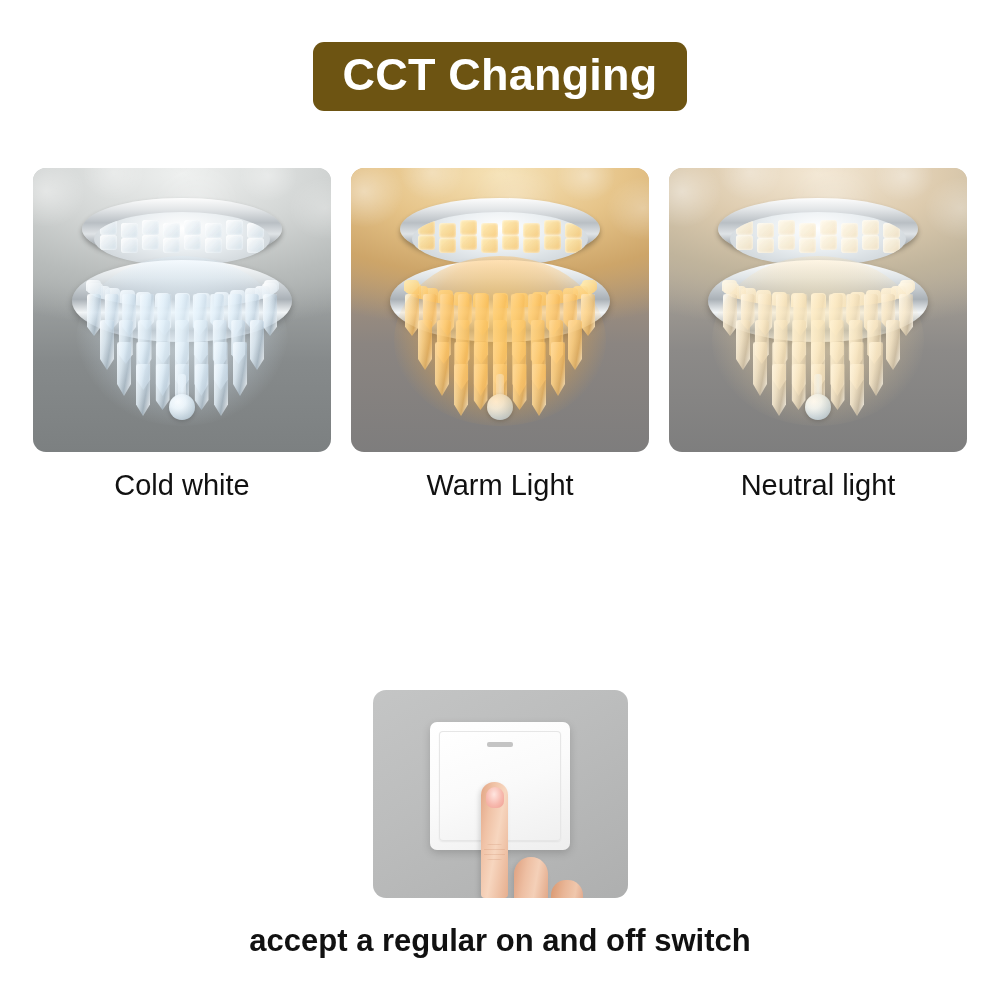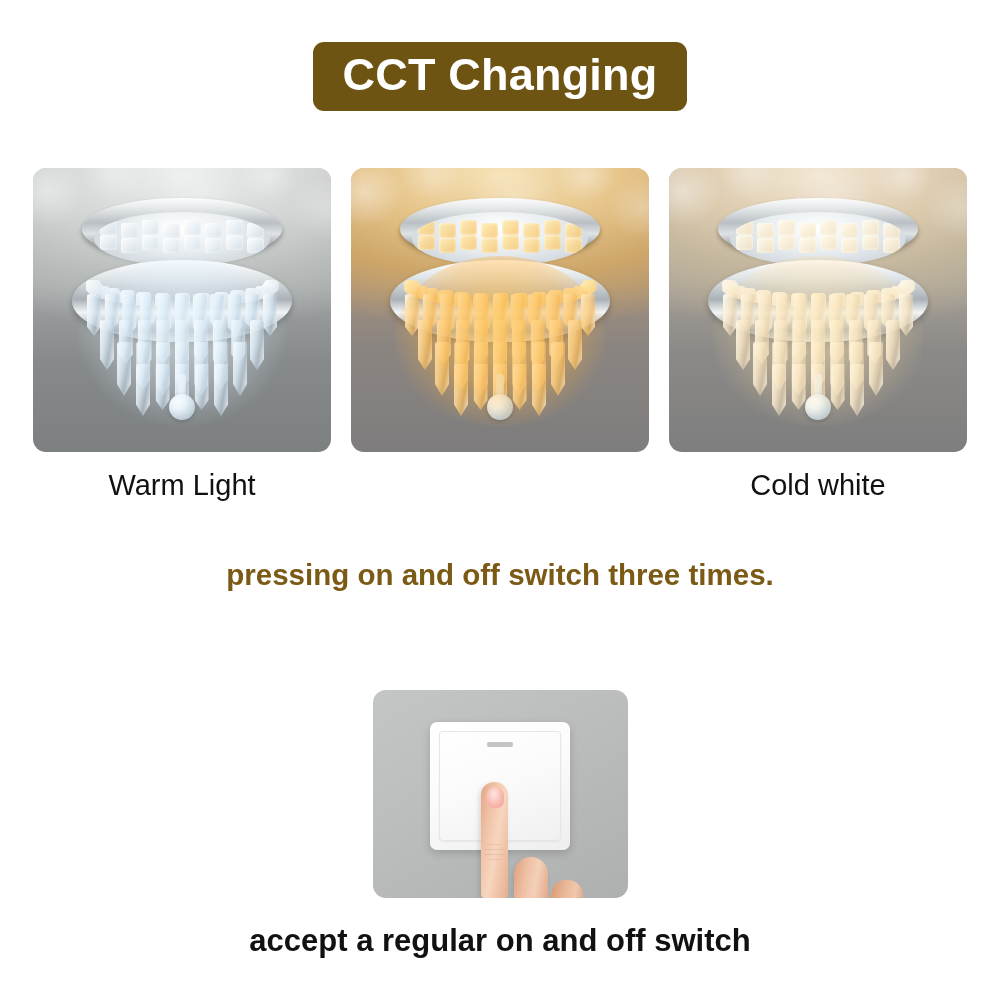--- a/index.html
+++ b/index.html
@@ -639,26 +639,26 @@
         <div class="sphere-stem"></div>
         <div class="sphere"></div>
         <div class="glow glow-neutral"></div>
       </div>
     </div>
   </div>
 
 </div>
 
 <div id="caption-row">
+  <div class="caption">Cold white</div>
   <div class="caption">Warm Light</div>
-  <div class="caption">Cold white</div>
+  <div class="caption">Neutral light</div>
 </div>
 
 <div id="description">
-  <div>pressing on and off switch three times.</div>
 </div>
 
 <div id="switch-photo">
   <div class="plate">
     <div class="rocker">
       <div class="indicator"></div>
     </div>
   </div>
   <div class="finger">
     <div class="nail"></div>

